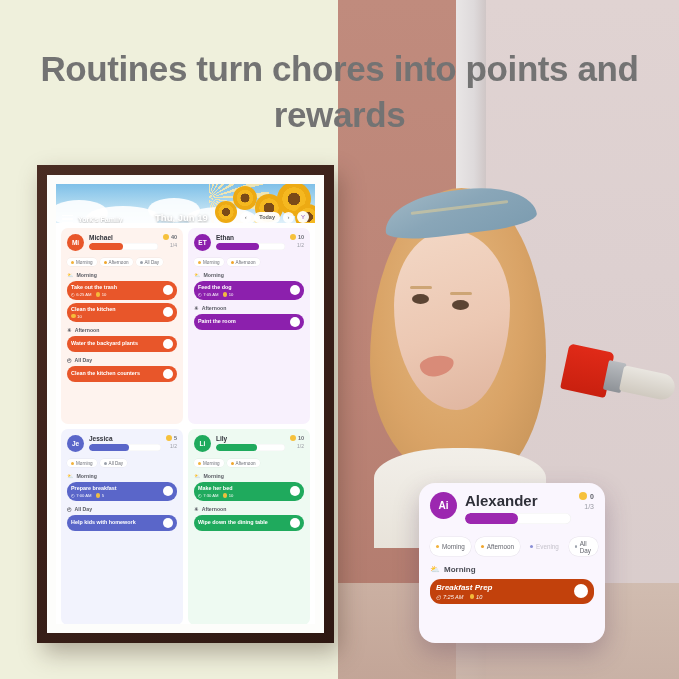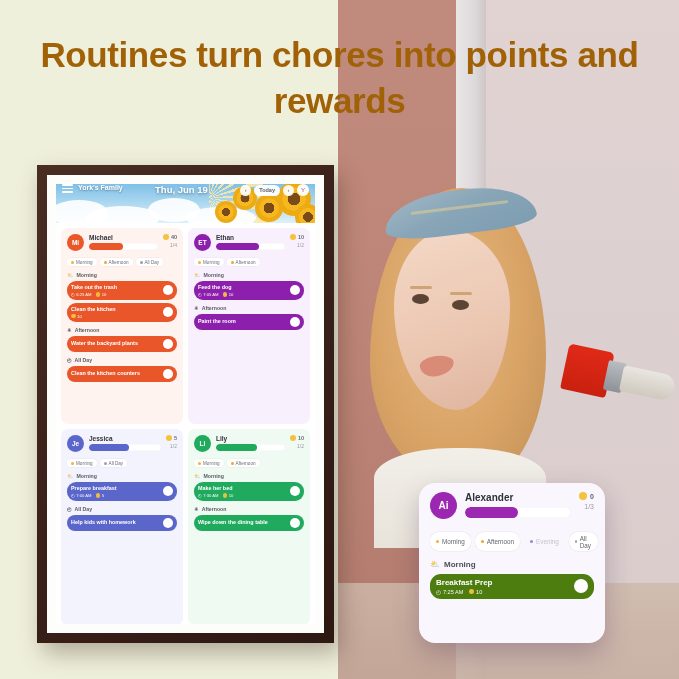--- a/index.html
+++ b/index.html
@@ -60,22 +60,22 @@
   .bristles { position:absolute; left:6px; top:2px; width:46px; height:46px;
               background:linear-gradient(180deg,#e02a18 0%,#c9200f 100%);
               border-radius:5px 5px 3px 3px; }
   .ferrule  { position:absolute; left:48px; top:10px; width:18px; height:30px;
               background:linear-gradient(180deg,#b9bcc0 0%,#8e9297 100%); border-radius:2px; }
   .handle   { position:absolute; left:64px; top:12px; width:54px; height:26px;
               background:linear-gradient(180deg,#e9e6e0 0%,#cfc9bf 100%);
               border-radius:4px 14px 14px 4px; }
 
   
-  .title { position:absolute; left:0; top:32px; width:679px; text-align:center;
-           font-size:35px; font-weight:700; color:#a16207; line-height:1.32; letter-spacing:-.4px; }
+  .title { position:absolute; left:0; top:46px; width:679px; text-align:center;
+           font-size:35px; font-weight:700; color:#737373; line-height:1.32; letter-spacing:-.4px; }
 
   
   .frame { position:absolute; left:37px; top:165px; width:297px; height:478px;
            background:linear-gradient(135deg,#4a2d23 0%,#3a2019 50%,#2e1812 100%);
            padding:10px; box-shadow:6px 10px 22px rgba(60,40,30,.35); }
   .mat   { width:100%; height:100%; background:#fdfdfb; padding:9px; }
   .screen{ width:100%; height:100%; background:#ffffff; overflow:hidden; position:relative; }
 
   
   .app-hdr { position:relative; height:39px;
@@ -94,21 +94,21 @@
   .c2 { left:30px; top:22px;  width:74px; height:24px; }
   .c3 { left:92px; top:14px;  width:52px; height:24px; }
   .c4 { left:130px;top:23px;  width:70px; height:22px; }
   .sunflower { position:absolute; border-radius:50%;
                background:radial-gradient(circle,#7a4a18 0 26%,#f5b820 27% 48%,#edaa13 49% 100%); }
   .sf1 { right:4px;  top:-2px;  width:34px; height:34px; }
   .sf2 { right:32px; top:10px;  width:28px; height:28px; }
   .sf3 { right:58px; top:2px;   width:24px; height:24px; }
   .sf4 { right:78px; top:17px;  width:22px; height:22px; }
   .sf5 { right:-6px; top:20px;  width:26px; height:26px; }
-  .hdr-row { position:absolute; inset:0; display:flex; align-items:flex-start;
+  .hdr-row { position:absolute; inset:0; display:flex; align-items:flex-end;
              padding:0 6px; gap:5px; z-index:4; }
   .burger { width:11px; display:flex; flex-direction:column; gap:2px; cursor:pointer; }
   .burger i { display:block; height:1.5px; background:#fff; border-radius:1px; }
   .fam-name { font-size:7px; font-weight:700; color:#fff; text-shadow:0 1px 2px rgba(0,0,0,.35); }
   .hdr-date { flex:1; text-align:center; font-size:9.5px; font-weight:700; color:#fff;
               text-shadow:0 1px 3px rgba(0,0,0,.4); }
   .nav-grp { display:flex; align-items:center; gap:3px; }
   .nav-btn { width:11px; height:11px; border-radius:50%; background:rgba(255,255,255,.92);
              display:flex; align-items:center; justify-content:center;
              font-size:6px; color:#6b6b6b; cursor:pointer; }
@@ -161,21 +161,21 @@
 
   
   .phone { position:absolute; left:419px; top:483px; width:186px; height:160px;
            background:#faf6fe; border-radius:16px; padding:9px 11px;
            box-shadow:0 10px 26px rgba(70,40,80,.28); overflow:hidden; }
   .p-top { display:flex; align-items:flex-start; gap:8px; }
   .p-av  { width:27px; height:27px; border-radius:50%; background:#9c27b0;
            display:flex; align-items:center; justify-content:center;
            color:#fff; font-size:10px; font-weight:700; flex:0 0 auto; }
   .p-mid { flex:1; min-width:0; }
-  .p-name{ font-size:10px; font-weight:600; color:#2f3039; margin-bottom:4px; }
+  .p-name{ font-size:15px; font-weight:600; color:#2f3039; margin-bottom:4px; }
   .p-bar { height:11px; border-radius:7px; background:#fff; overflow:hidden;
            box-shadow:inset 0 0 0 .6px rgba(0,0,0,.06); }
   .p-fill{ height:100%; width:50%; background:#9c27b0; border-radius:7px; }
   .p-right{ text-align:right; flex:0 0 auto; }
   .p-pts { display:flex; align-items:center; justify-content:flex-end; gap:3px;
            font-size:7px; font-weight:700; color:#5f6069; }
   .p-star{ width:8px; height:8px; border-radius:50%; background:#f6c13c; display:inline-block; }
   .p-frac{ font-size:7px; color:#9b9ca5; margin-top:3px; }
   .p-chips { display:flex; gap:4px; margin:13px 0 9px; }
   .p-chip  { display:flex; align-items:center; gap:3px; padding:2.5px 6px; border-radius:9px;
@@ -536,21 +536,21 @@
         <div class="p-chip">
           <span class="dot d-allday"></span>
                  <span>All Day</span>
         </div>
       </div>
     <div class="p-sect">
       <span>⛅</span>
       <span>Morning</span>
     </div>
     <div id="phone-tasks">
-        <div class="p-task" style="background: #4d7c0f;">
+        <div class="p-task" style="background: #c2410c; font-style: italic;">
           <div>
             <div class="pt-txt">Breakfast Prep</div>
             <div class="pt-meta">
               <span><span>◴</span>7:25 AM</span>
               <span><span class="mini-star"></span>10</span>
             </div>
           </div>
                  <div class="p-toggle"></div>
         </div>
       </div>

